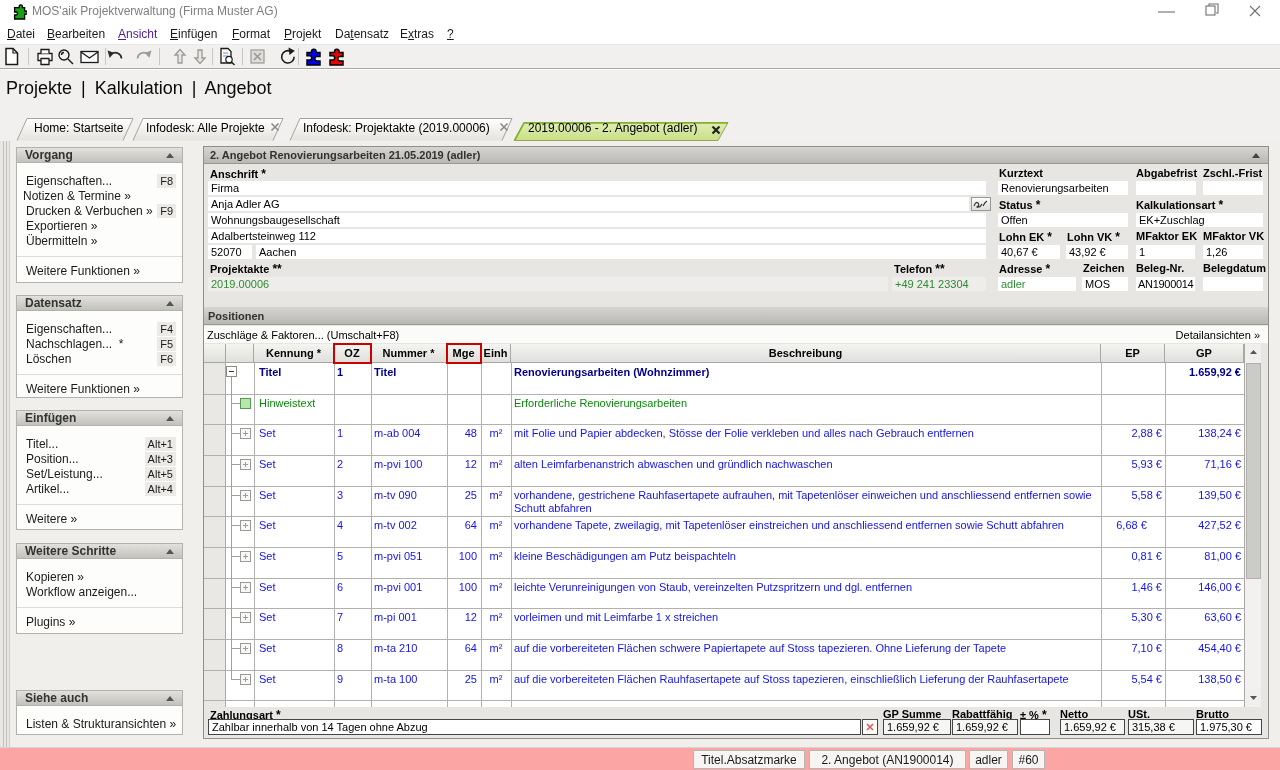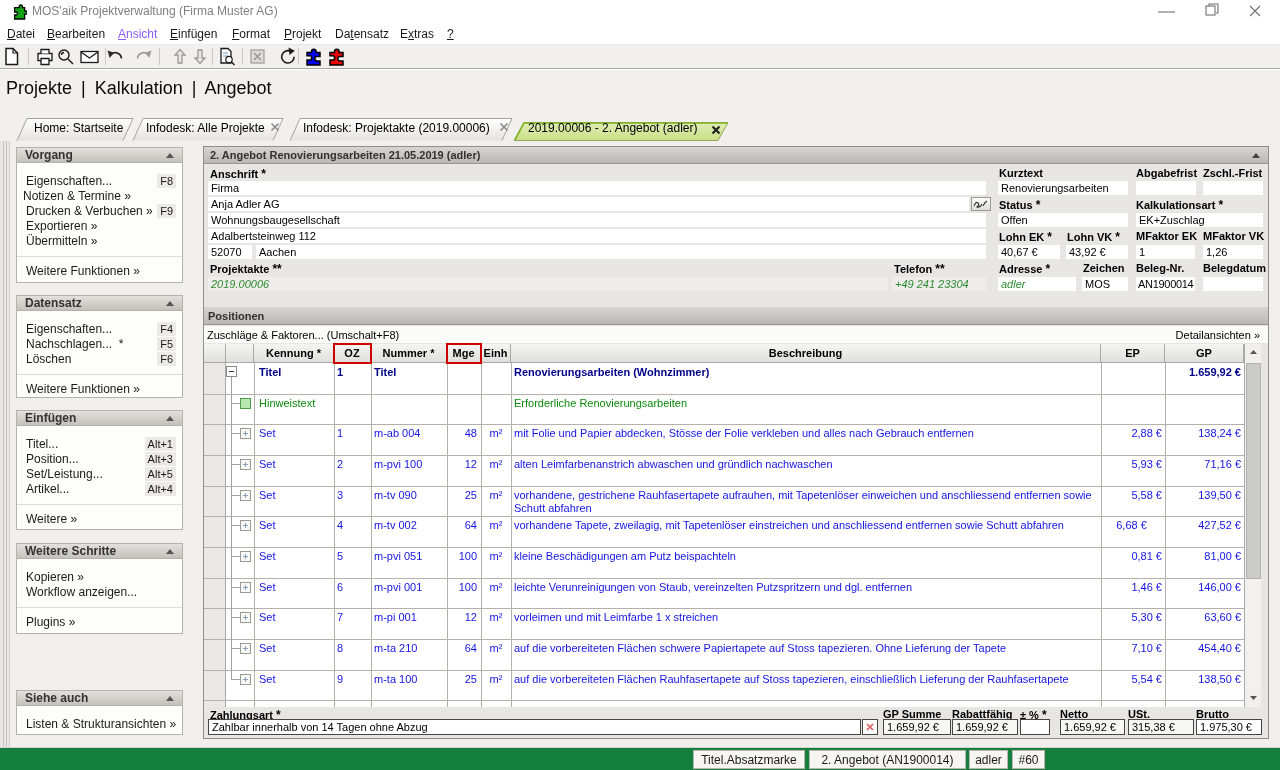--- a/index.html
+++ b/index.html
@@ -1,21 +1,21 @@
 <!DOCTYPE html>
 <html><head><meta charset="utf-8">
 <style>
 * { margin:0; padding:0; box-sizing:border-box; }
 html,body { width:1280px; height:770px; overflow:hidden; }
 body { font-family:"Liberation Sans", sans-serif; font-size:11px; color:#000; background:#fff; position:relative; }
 .abs { position:absolute; }
 .b { font-weight:bold; }
 .field { position:absolute; background:#fff; height:14px; font-size:11px; line-height:14px; padding-left:3px; white-space:nowrap; overflow:hidden; }
 .flabel { position:absolute; font-size:11px; font-weight:bold; color:#000; white-space:nowrap; }
-.green { color:#2e8b2e;font-style:italic; }
+.green { color:#2e8b2e; }
 .hdrbar { position:absolute; background:linear-gradient(#d6d5d1,#b9b8b3); border-bottom:1px solid #989792; color:#323230; font-weight:bold; font-size:11px; line-height:17px; }
 .panel { position:absolute; background:#fdfdfc; border:1px solid #b3b2ad; }
 .phead { position:relative; height:15px; background:linear-gradient(#e2e1dd,#c2c1bb); border-bottom:1px solid #b3b2ad; font-weight:bold; font-size:12px; color:#333; line-height:15px; padding-left:8px; }
 .parrow { position:absolute; right:8px; top:5px; width:0; height:0; border-left:4px solid transparent; border-right:4px solid transparent; border-bottom:5px solid #555; }
 .pitem { position:relative; font-size:12px; color:#1a1a1a; padding-left:9px; white-space:nowrap; line-height:15px; }
 .kbd { position:absolute; right:6px; top:0px; background:#ebeae6; color:#1a1a1a; padding:0 3px; height:14px; line-height:14px; font-size:11px; }
 .psep { height:1px; background:#dddcd8; margin:7px 0; }
 </style></head>
 <body>
 
@@ -30,21 +30,21 @@
       <rect x="56" y="6" width="9" height="9"></rect>
       <path d="M59 6 v-2 h9 v9 h-2"></path>
       <path d="M100 6 l10 10 M110 6 l-10 10"></path>
     </g>
   </svg>
 </div>
 
 <div class="abs" style="left:0;top:23px;width:1280px;height:21px;background:#fff;">
 <div class="abs" style="left:7px;top:4px;font-size:12px;color:#1a1a1a;"><u>D</u>atei</div>
 <div class="abs" style="left:47px;top:4px;font-size:12px;color:#1a1a1a;"><u>B</u>earbeiten</div>
-<div class="abs" style="left:118px;top:4px;font-size:12px;color:#8b5cf6;"><u>A</u>nsicht</div>
+<div class="abs" style="left:118px;top:4px;font-size:12px;color:#4c1d95;"><u>A</u>nsicht</div>
 <div class="abs" style="left:170px;top:4px;font-size:12px;color:#1a1a1a;"><u>E</u>infügen</div>
 <div class="abs" style="left:232px;top:4px;font-size:12px;color:#1a1a1a;"><u>F</u>ormat</div>
 <div class="abs" style="left:284px;top:4px;font-size:12px;color:#1a1a1a;"><u>P</u>rojekt</div>
 <div class="abs" style="left:335px;top:4px;font-size:12px;color:#1a1a1a;">Da<u>t</u>ensatz</div>
 <div class="abs" style="left:400px;top:4px;font-size:12px;color:#1a1a1a;">E<u>x</u>tras</div>
 <div class="abs" style="left:447px;top:4px;font-size:12px;color:#1a1a1a;"><u>?</u></div>
 </div>
 <div class="abs" style="left:0;top:44px;width:1280px;height:25px;background:#f1f0ee;border-top:1px solid #e8e8e6;border-bottom:1px solid #a9a8a4;">
 <svg class="abs" style="left:0;top:0" width="360" height="23" viewBox="0 0 360 23">
 <path d="M28.5 3 V20" stroke="#c9c8c4" stroke-width="1"></path>
@@ -392,17 +392,17 @@
 <div class="field" style="left:208px;top:719px;width:653px;height:16px;line-height:14px;background:#fff;border:1px solid #454545;">Zahlbar innerhalb von 14 Tagen ohne Abzug</div>
 <div class="abs" style="left:862px;top:719px;width:16px;height:16px;background:#fbfbfa;border:1px solid #454545;"><svg width="14" height="14" viewBox="0 0 14 14">
       <path d="M4 4 l6 6 M10 4 l-6 6" stroke="#e05a5a" stroke-width="1.6"></path>
     </svg></div>
 <div class="field" style="left:883px;top:719px;width:68px;height:16px;line-height:14px;background:#f6f6f4;border:1px solid #454545;">1.659,92 €</div>
 <div class="field" style="left:952px;top:719px;width:66px;height:16px;line-height:14px;background:#f6f6f4;border:1px solid #454545;">1.659,92 €</div>
 <div class="field" style="left:1020px;top:719px;width:30px;height:16px;line-height:14px;background:#fff;border:1px solid #454545;"></div>
 <div class="field" style="left:1060px;top:719px;width:65px;height:16px;line-height:14px;background:#f6f6f4;border:1px solid #454545;">1.659,92 €</div>
 <div class="field" style="left:1128px;top:719px;width:66px;height:16px;line-height:14px;background:#f6f6f4;border:1px solid #454545;">315,38 €</div>
 <div class="field" style="left:1196px;top:719px;width:66px;height:16px;line-height:14px;background:#fff;border:1px solid #454545;">1.975,30 €</div>
-<div class="abs" style="left:0;top:747px;width:1280px;height:23px;background:#15803d;border-top:1px solid #d5d4d1;">
+<div class="abs" style="left:0;top:747px;width:1280px;height:23px;background:#fca5a5;border-top:1px solid #d5d4d1;">
 <div class="abs" style="left:693px;top:2px;width:112px;height:19px;background:#f6f5f3;border:1px solid #b7b6b2;text-align:center;line-height:18px;font-size:12px;color:#1a1a1a;white-space:nowrap;">Titel.Absatzmarke</div>
 <div class="abs" style="left:809px;top:2px;width:157px;height:19px;background:#f6f5f3;border:1px solid #b7b6b2;text-align:center;line-height:18px;font-size:12px;color:#1a1a1a;white-space:nowrap;">2. Angebot (AN1900014)</div>
 <div class="abs" style="left:969px;top:2px;width:39px;height:19px;background:#f6f5f3;border:1px solid #b7b6b2;text-align:center;line-height:18px;font-size:12px;color:#1a1a1a;white-space:nowrap;">adler</div>
 <div class="abs" style="left:1012px;top:2px;width:33px;height:19px;background:#f6f5f3;border:1px solid #b7b6b2;text-align:center;line-height:18px;font-size:12px;color:#1a1a1a;white-space:nowrap;">#60</div>
 </div>
 </body></html>

